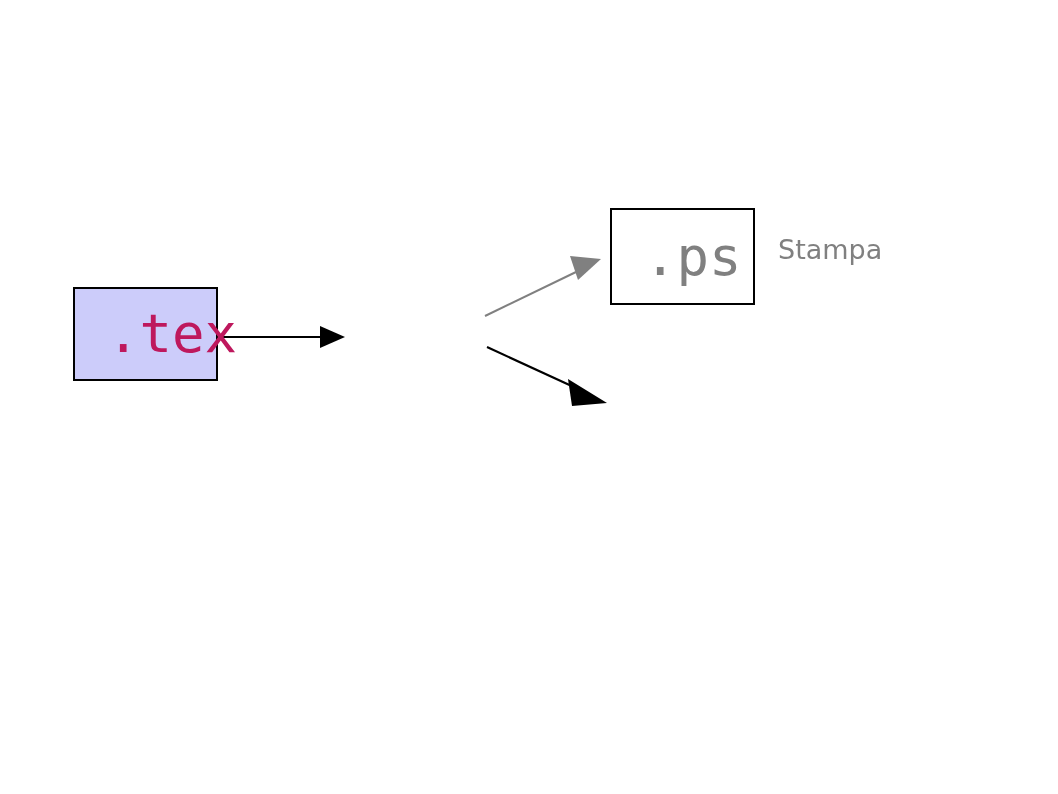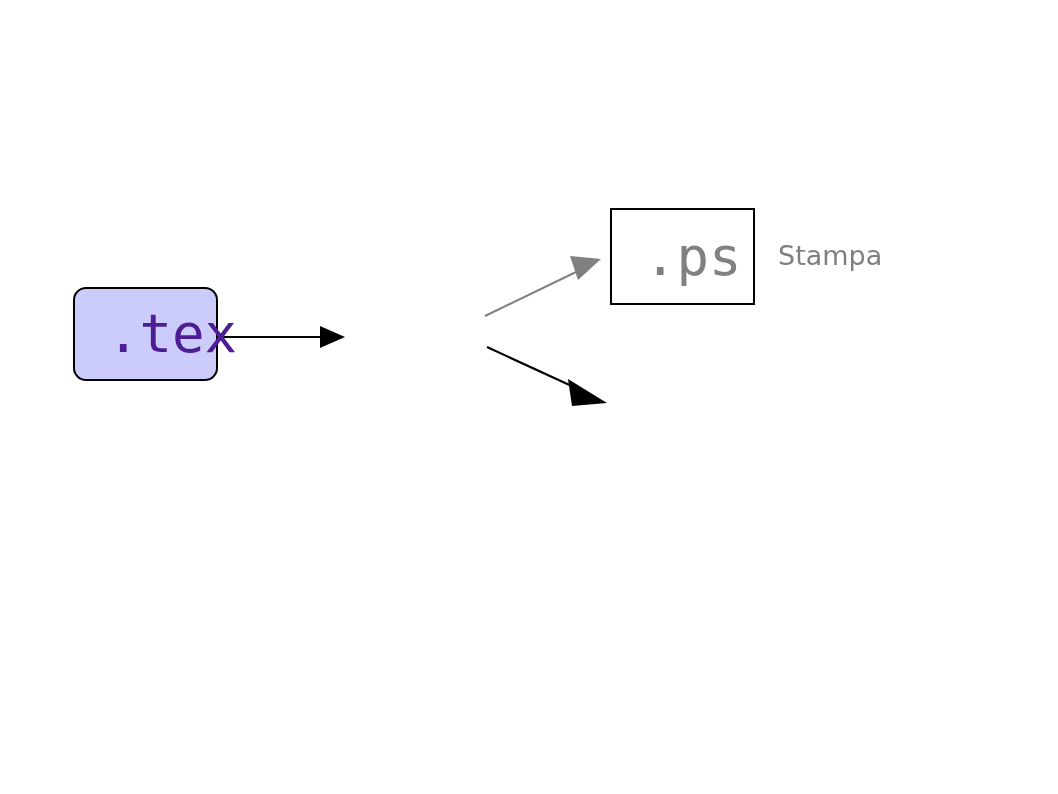--- a/index.html
+++ b/index.html
@@ -38,22 +38,21 @@
     font-family: "DejaVu Sans Mono", "Liberation Mono", monospace;
     font-size: 54px;
     line-height: 1;
     letter-spacing: 0px;
     white-space: nowrap;
     z-index: 2;
   }
 
   .node.filled {
     background: #ccccfa;
-    color: #4c1d95;
-    border-radius: 13px;
+    color: #be185d;
   }
 
   .node.hollow {
     background: #ffffff;
     color: #808080;
   }
 
   #node-tex  { left: 73px;  top: 287px; width: 145px; height: 94px; }
   #node-dvi  { left: 338px; top: 284px; width: 145px; height: 97px; }
   #node-ps   { left: 610px; top: 208px; width: 145px; height: 97px; }
@@ -64,21 +63,21 @@
     position: absolute;
     font-family: "DejaVu Sans", "Liberation Sans", sans-serif;
     font-size: 27px;
     line-height: 1.28;
     white-space: pre-line;
     z-index: 2;
   }
 
   #label-stampa {
     left: 778px;
-    top: 239px;
+    top: 233px;
     color: #808080;
   }
 
   #label-stampa-visual {
     left: 778px;
     top: 379px;
     color: #000000;
   }
 </style>
 </head>

